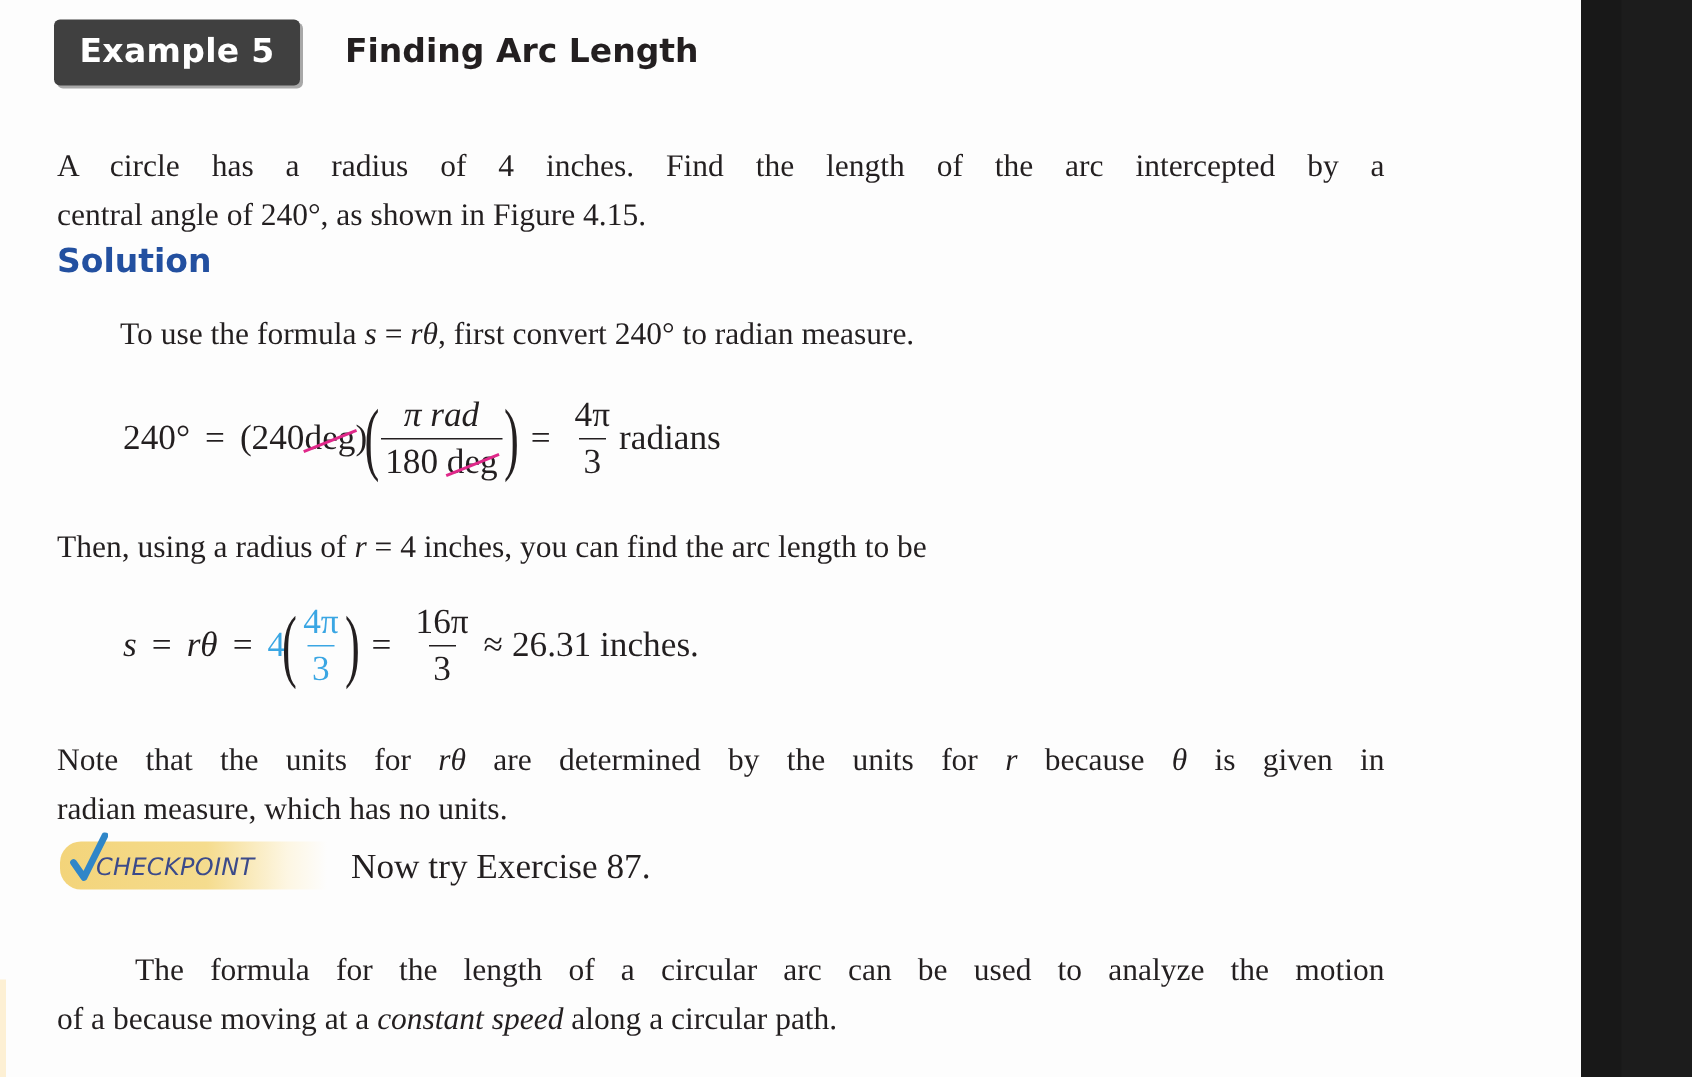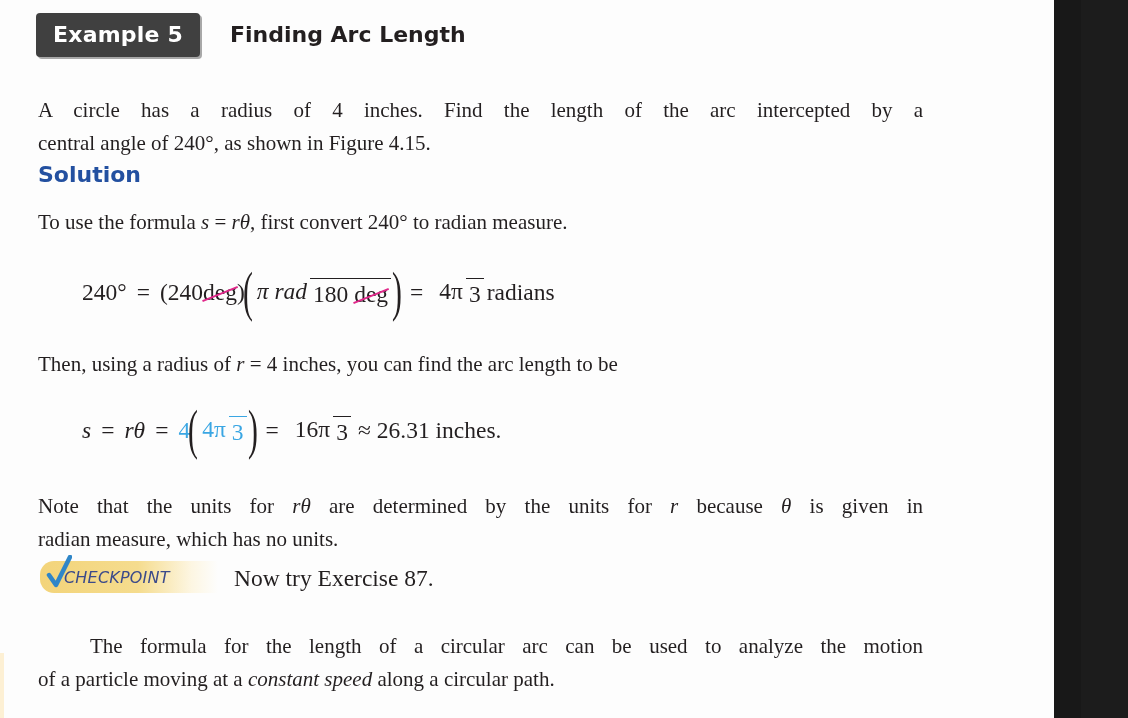--- a/index.html
+++ b/index.html
@@ -25,21 +25,21 @@
     font-family:"DejaVu Sans", sans-serif; font-weight:bold; font-size:22px; color:#231f20;
   }
   .para { position:absolute; left:38px; font-size:21px; line-height:33px; }
   .j1 { text-align:justify; text-align-last:justify; display:block; }
   .sol-head {
     position:absolute; left:38px; top:162px; font-family:"DejaVu Sans", sans-serif;
     font-weight:bold; font-size:22px; color:#2350a0;text-align:center;
   }
   i.m { font-style:italic; }
   .eq { position:absolute; font-size:23.5px; display:flex; align-items:center; white-space:nowrap; }
-  .frac { display:inline-flex; flex-direction:row; align-items:center; vertical-align:middle; margin:0 3px; }
+  .frac { display:inline-flex; flex-direction:column; align-items:center; vertical-align:middle; margin:0 3px; }
   .frac .num { padding:0 3px 2px; line-height:26px; }
   .frac .den { border-top:1.5px solid #231f20; padding:2px 3px 0; line-height:26px; }
   .paren { font-size:54px; line-height:54px; font-weight:200; transform:scaleX(0.55); display:inline-block; margin:0 -6px; }
   .strike { position:relative; display:inline-block; }
   .strike::after {
     content:""; position:absolute; left:-2px; right:-2px; top:55%;
     height:1.5px; background:#e0288a; transform:rotate(-22deg);
   }
   .blue { color:#3aa6e3; }
   .blue .den { border-top-color:#3aa6e3; }
@@ -69,21 +69,21 @@
 <div class="ex-badge">Example 5</div>
 <div class="ex-title">Finding Arc Length</div>
 
 <div class="para" style="top:94px; width:885px;">
   <span class="j1">A circle has a radius of 4 inches. Find the length of the arc intercepted by a</span>
   <span>central angle of 240°, as shown in Figure 4.15.</span>
 </div>
 
 <div class="sol-head">Solution</div>
 
-<div class="para" style="top:206px;">
+<div class="para" style="top:206px;margin-left:42px;">
   <span>To use the formula </span><i class="m">s</i><span> = </span><i class="m">rθ</i><span>, first convert 240° to radian measure.</span>
 </div>
 
 <div class="eq" style="left:82px; top:252px; height:80px;">
   <span>240°</span>
   <span class="gap"></span>
     <span>=</span>
     <span class="gap"></span>
   <span>(240 </span>
     <span class="strike">deg</span>
@@ -145,14 +145,14 @@
 <div class="checkpoint">
   <svg class="tick" width="26" height="34" viewBox="0 0 26 34">
     <path d="M3 20 L10 30 L24 2" fill="none" stroke="#2f86c8" stroke-width="4.5" stroke-linecap="round" stroke-linejoin="round"></path>
   </svg>
   <span class="label">CHECKPOINT</span>
 </div>
 <div class="try">Now try Exercise 87.</div>
 
 <div class="para" style="top:630px; width:885px;">
   <span class="j1"><span class="indent"></span><span>The formula for the length of a circular arc can be used to analyze the motion</span></span>
-  <span><span>of a particle moving at a </span><i class="m">constant speed</i><span> along a circular path.</span></span>
+  <span><span>of a because moving at a </span><i class="m">constant speed</i><span> along a circular path.</span></span>
 </div>
 
 </body></html>

